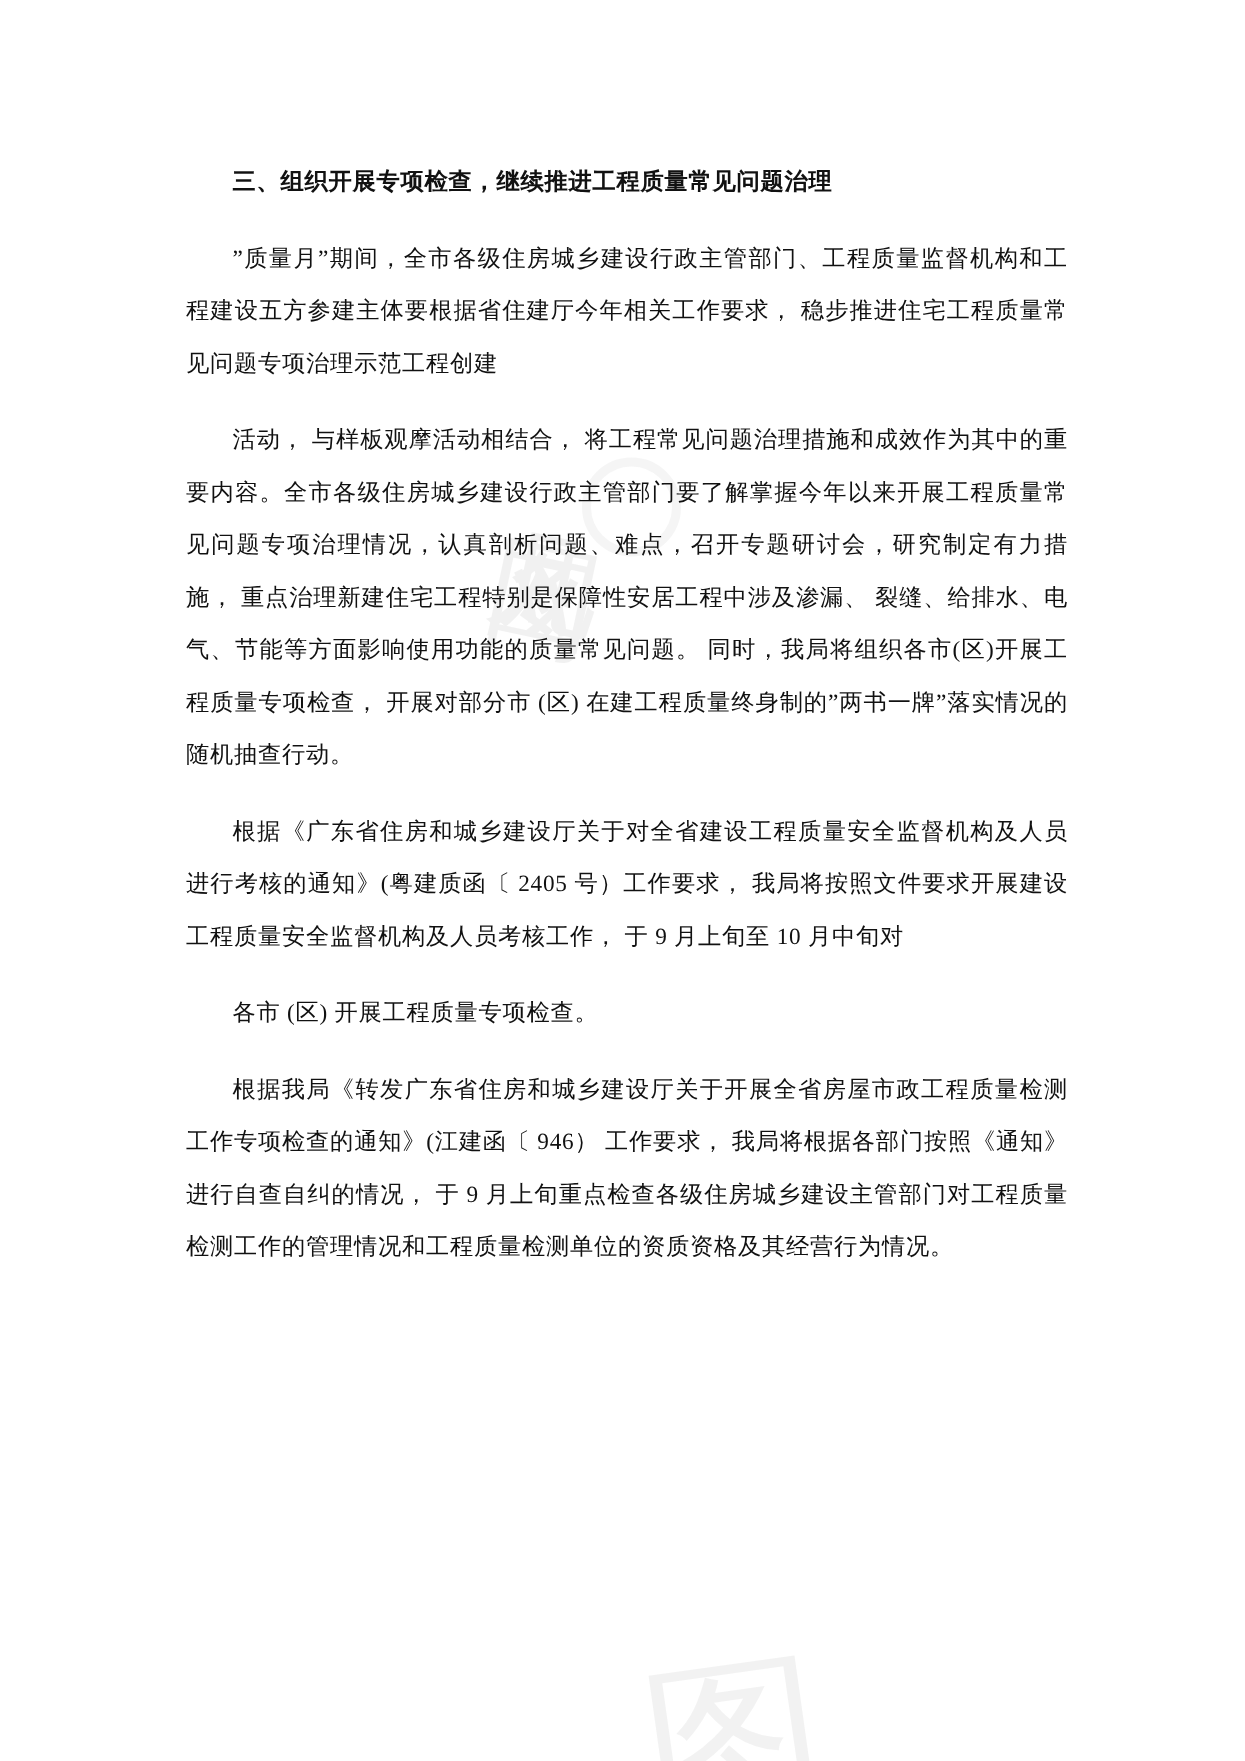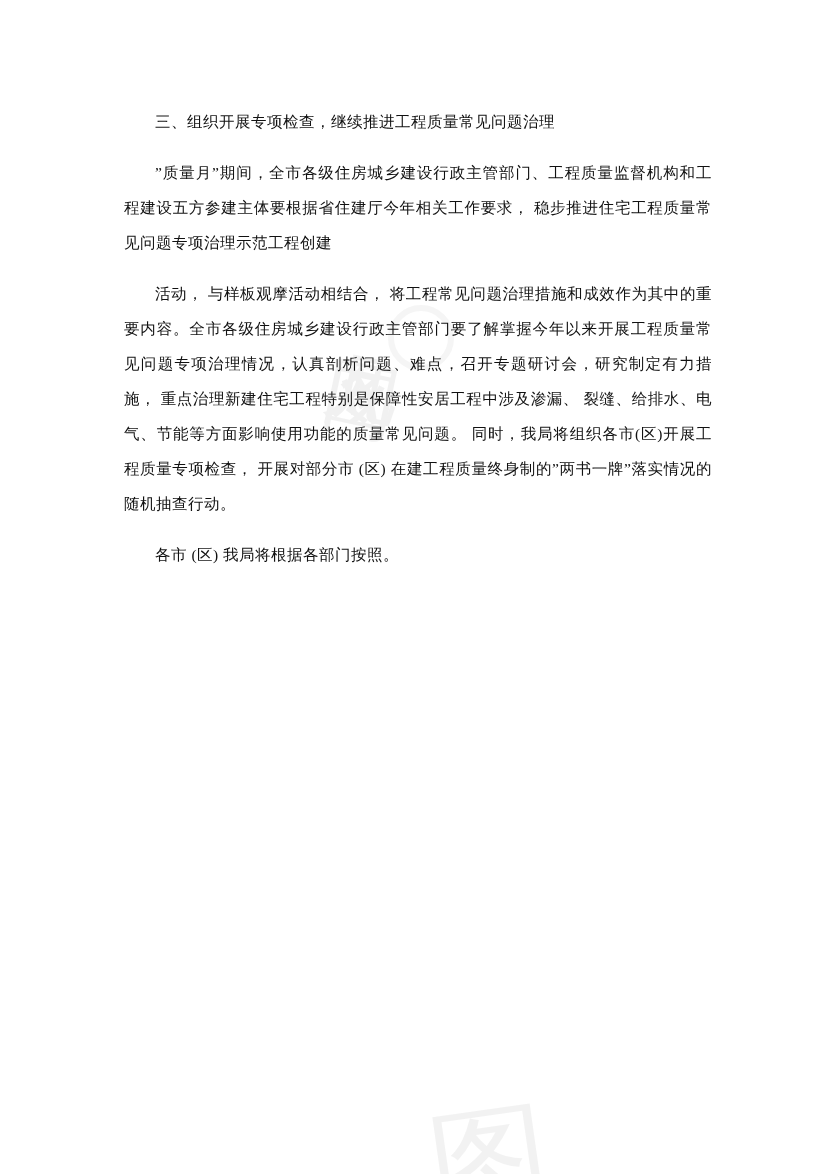--- a/index.html
+++ b/index.html
@@ -30,21 +30,21 @@
   .block {
     text-align: justify;
     text-indent: 2em;
     line-height: 35px;
     margin: 0 0 14px 0;
     letter-spacing: 0.5px;
   }
   .heading {
     margin-top: 2px;
     margin-bottom: 16px;
-    font-weight: 400;
+    font-weight: 700;
   }
   .para {
     margin-bottom: 16px;
   }
   
   .watermark-center {
     position: absolute;
     top: 300px;
     left: 330px;
     writing-mode: vertical-rl;
@@ -94,20 +94,22 @@
 
   <div class="content">
 
     <div class="block heading">三、组织开展专项检查，继续推进工程质量常见问题治理</div>
 
     <div class="block para">”质量月”期间，全市各级住房城乡建设行政主管部门、工程质量监督机构和工程建设五方参建主体要根据省住建厅今年相关工作要求， 稳步推进住宅工程质量常见问题专项治理示范工程创建</div>
 
     <div class="block para">活动， 与样板观摩活动相结合， 将工程常见问题治理措施和成效作为其中的重要内容。全市各级住房城乡建设行政主管部门要了解掌握今年以来开展工程质量常见问题专项治理情况，认真剖析问题、难点，召开专题研讨会，研究制定有力措施， 重点治理新建住宅工程特别是保障性安居工程中涉及渗漏、 裂缝、给排水、电气、节能等方面影响使用功能的质量常见问题。 同时，我局将组织各市(区)开展工程质量专项检查， 开展对部分市 (区) 在建工程质量终身制的”两书一牌”落实情况的随机抽查行动。</div>
 
 
+    <div class="block para">根据《广东省住房和城乡建设厅关于对全省建设工程质量安全监督机构及人员进行考核的通知》(粤建质函〔  2405 号）工作要求， 我局将按照文件要求开展建设工程质量安全监督机构及人员考核工作， 于 9 月上旬至 10 月中旬对</div>
 
-    <div class="block para">各市 (区) 我局将根据各部门按照。</div>
+    <div class="block para">各市 (区) 开展工程质量专项检查。</div>
 
 
+    <div class="block para">根据我局《转发广东省住房和城乡建设厅关于开展全省房屋市政工程质量检测工作专项检查的通知》(江建函〔  946） 工作要求， 我局将根据各部门按照《通知》 进行自查自纠的情况， 于 9 月上旬重点检查各级住房城乡建设主管部门对工程质量检测工作的管理情况和工程质量检测单位的资质资格及其经营行为情况。</div>
 
 
   </div>
 </div>
 
 </body></html>

